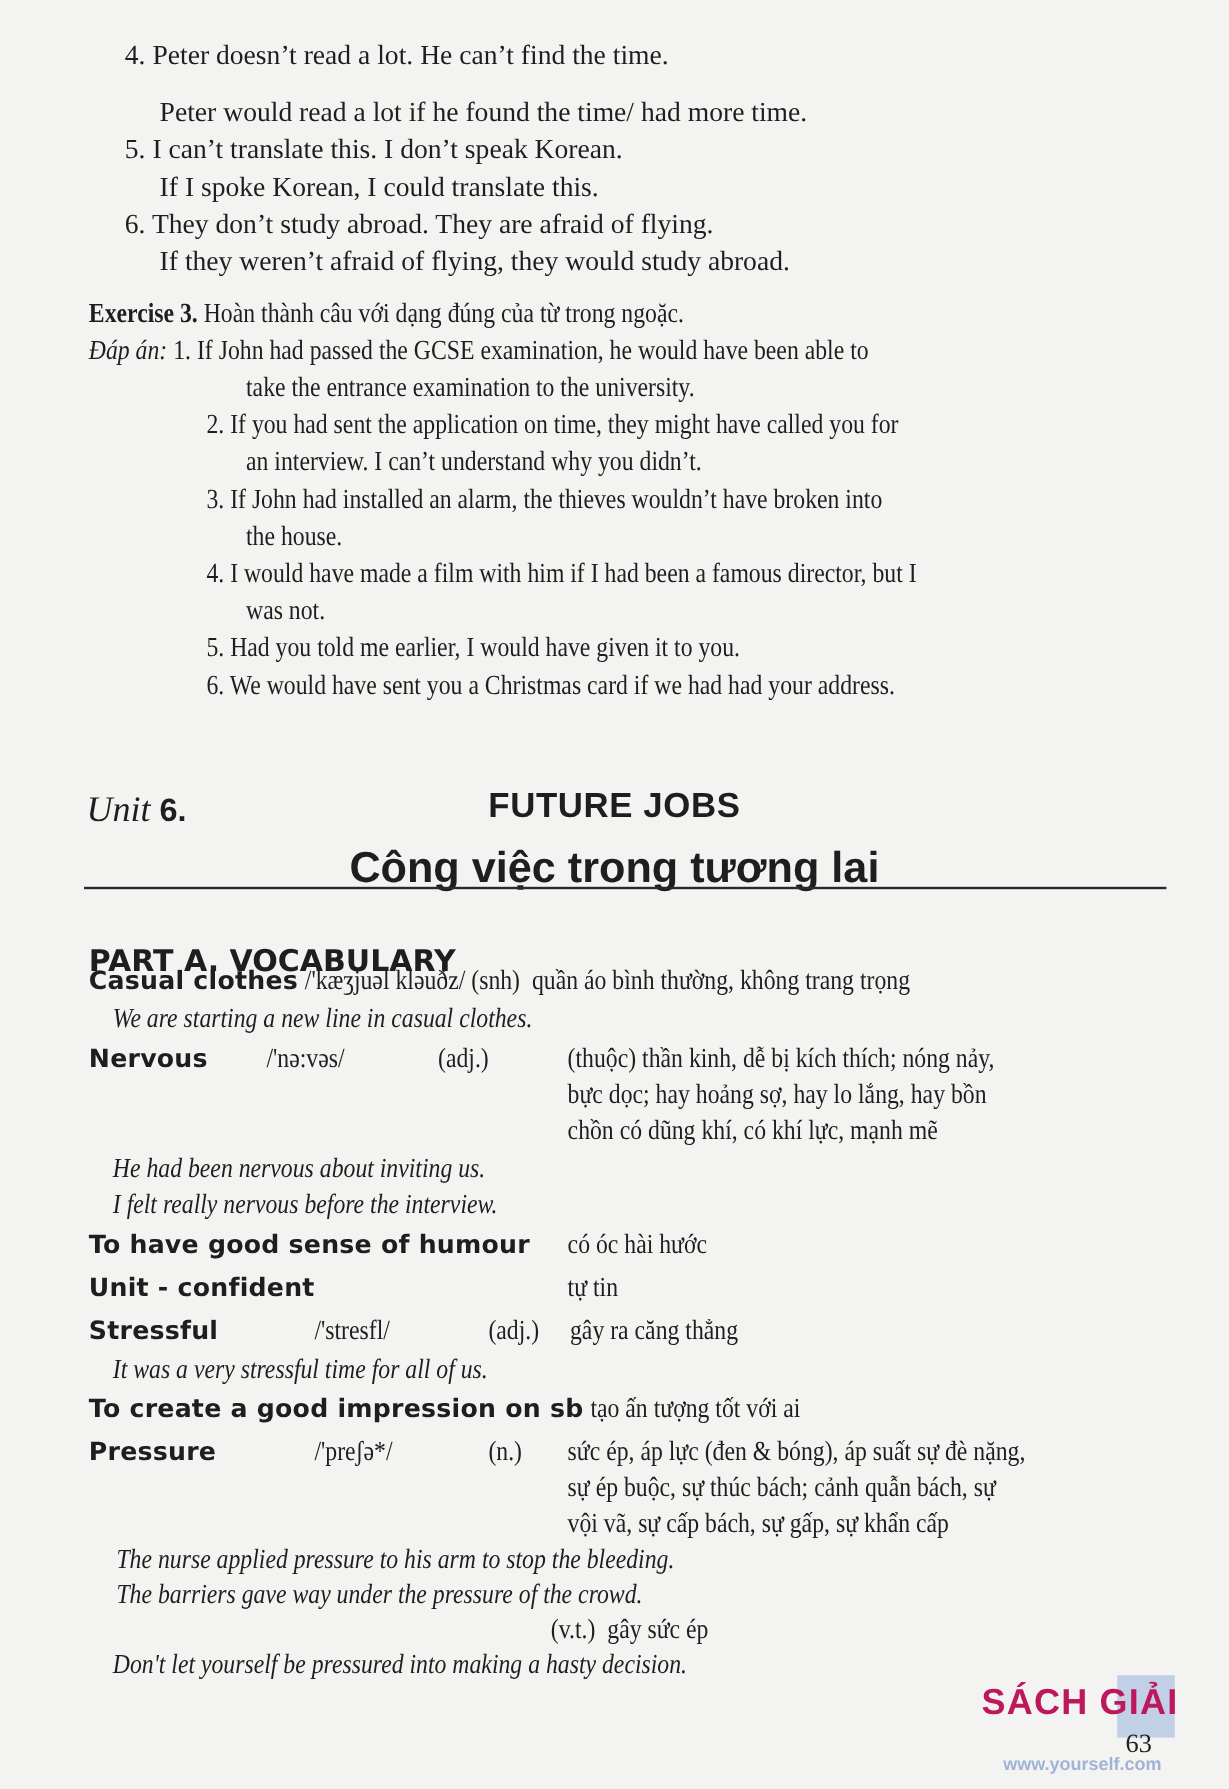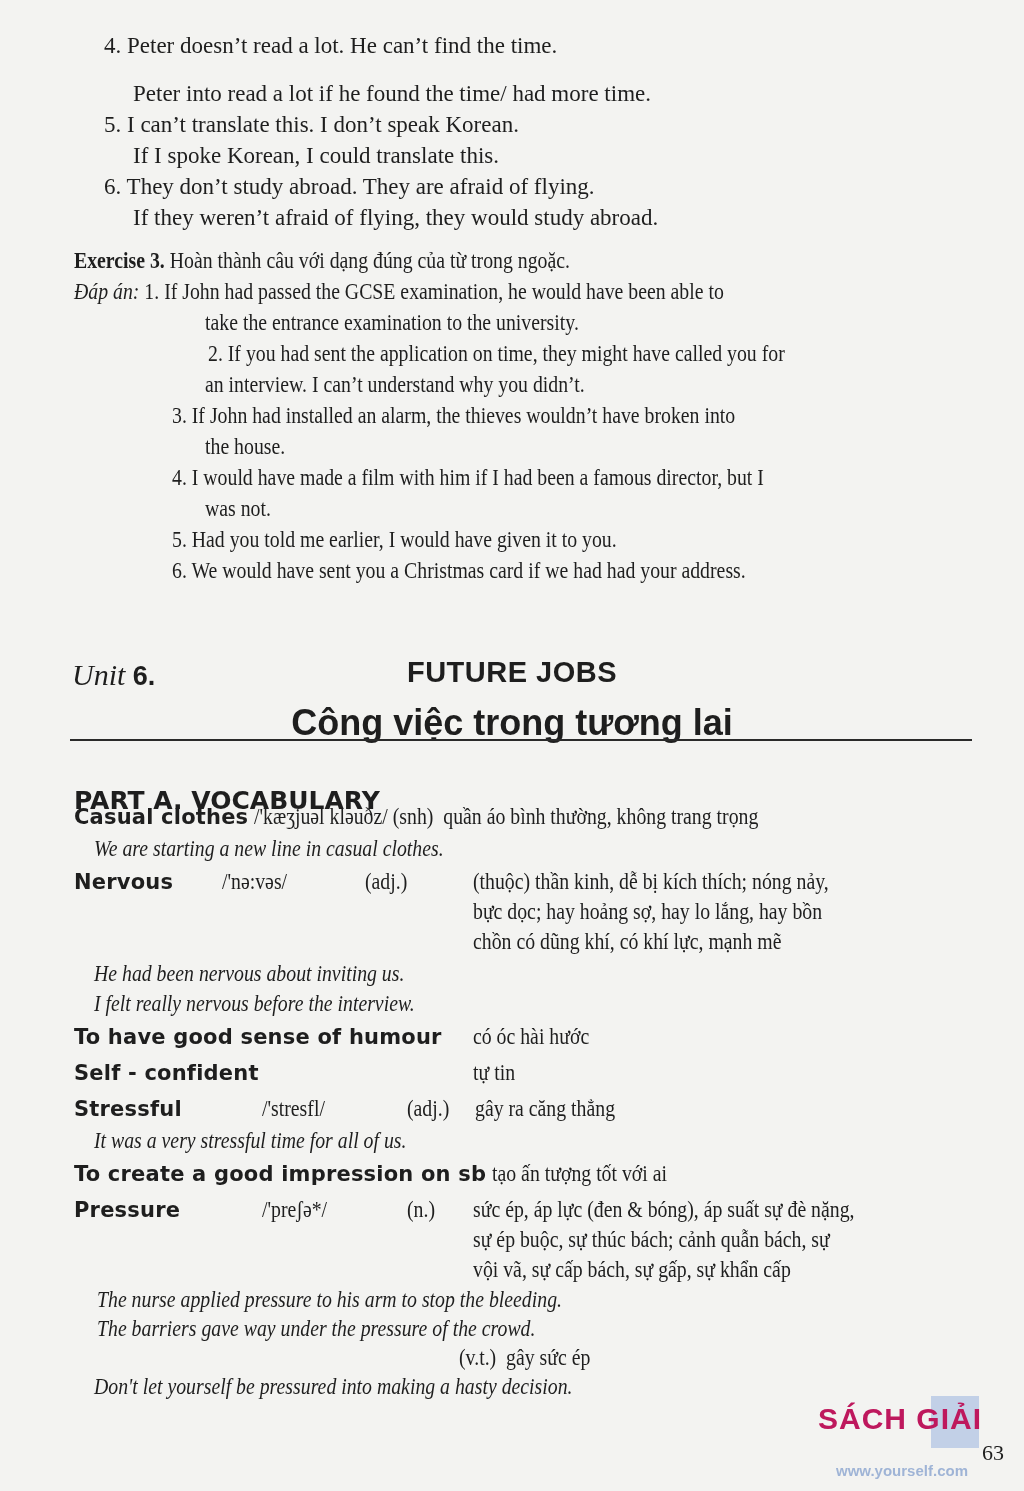--- a/index.html
+++ b/index.html
@@ -18,38 +18,38 @@
   .unit-label { position:absolute; left:72px; top:658px; font-family:"Liberation Serif", serif; font-style:italic; font-size:30px; }
   .unit-label b { font-family:"Liberation Sans", sans-serif; font-style:normal; font-size:27px; }
   .title-en { position:absolute; left:0; width:1024px; text-align:center; top:656px; font-family:"Liberation Sans", sans-serif; font-weight:bold; font-size:29px; letter-spacing:0.5px; }
   .title-vi { position:absolute; left:0; width:1024px; text-align:center; top:702px; font-family:"Liberation Sans", sans-serif; font-weight:bold; font-size:36px; }
   .rule { position:absolute; left:70px; top:739px; width:902px; height:2px; background:#2a2a2a; }
   .part { position:absolute; left:74px; top:766px; font-family:"DejaVu Sans", sans-serif; font-weight:bold; font-size:25px;margin-top:20px; }
   .watermark { position:absolute; left:818px; top:1398px; width:206px; height:60px; }
   .wm-text { position:absolute; left:0; top:4px; font-family:Liberation Sans, sans-serif; font-weight:bold; font-size:30px; color:#be185d; letter-spacing:1px; }
   .wm-box { position:absolute; left:113px; top:-2px; width:48px; height:52px; background:#c2d0e7; }
   .wm-url { position:absolute; left:836px; top:1462px; font-family:"Liberation Sans", sans-serif; font-weight:bold; font-size:15px; color:#9fb4d6; }
-  .page-num { position:absolute; left:938px; top:1440px; font-family:"Liberation Serif", serif; font-size:22px; color:#1e1e1e;margin-left:44px; }
+  .page-num { position:absolute; left:938px; top:1440px; font-family:"Liberation Serif", serif; font-size:22px; color:#1e1e1e; }
 </style>
 </head>
 <body>
 
 <div class="page">
 
   <div class="line" style="left:104px; top:31px;"><span>4.</span> <span>Peter doesn’t read a lot. He can’t find the time.</span></div>
-  <div class="line" style="left:133px; top:79px;">Peter into read a lot if he found the time/ had more time.</div>
+  <div class="line" style="left:133px; top:79px;">Peter would read a lot if he found the time/ had more time.</div>
   <div class="line" style="left:104px; top:110px;"><span>5.</span> <span>I can’t translate this. I don’t speak Korean.</span></div>
   <div class="line" style="left:133px; top:141px;">If I spoke Korean, I could translate this.</div>
   <div class="line" style="left:104px; top:172px;"><span>6.</span> <span>They don’t study abroad. They are afraid of flying.</span></div>
   <div class="line" style="left:133px; top:203px;">If they weren’t afraid of flying, they would study abroad.</div>
 
   <div class="line" style="left:74px; top:246px;"><span class="cond"><b>Exercise 3.</b> <span>Hoàn thành câu với dạng đúng của từ trong ngoặc.</span></span></div>
   <div class="line" style="left:74px; top:277px;"><span class="cond"><i>Đáp án</i><i>:</i> <span>1. If John had passed the GCSE examination, he would have been able to</span></span></div>
   <div class="line" style="left:205px; top:308px;"><span class="cond">take the entrance examination  to the university.</span></div>
-  <div class="line" style="left:172px; top:339px;margin-left:36px;"><span class="cond">2. If you had sent the application on time, they might have called you for</span></div>
+  <div class="line" style="left:172px; top:339px;"><span class="cond">2. If you had sent the application on time, they might have called you for</span></div>
   <div class="line" style="left:205px; top:370px;"><span class="cond">an interview. I can’t understand why you didn’t.</span></div>
   <div class="line" style="left:172px; top:401px;"><span class="cond">3. If John had installed an alarm, the thieves wouldn’t have broken into</span></div>
   <div class="line" style="left:205px; top:432px;"><span class="cond">the house.</span></div>
   <div class="line" style="left:172px; top:463px;"><span class="cond">4. I would have made a film with him if I had been a famous director, but I</span></div>
   <div class="line" style="left:205px; top:494px;"><span class="cond">was not.</span></div>
   <div class="line" style="left:172px; top:525px;"><span class="cond">5. Had you told me earlier, I would have given it to you.</span></div>
   <div class="line" style="left:172px; top:556px;"><span class="cond">6. We would have sent you a Christmas card if we had had your address.</span></div>
 
   <div class="unit-label"><span>Unit</span> <b>6.</b></div>
   <div class="title-en">FUTURE JOBS</div>
@@ -74,21 +74,21 @@
   <div class="line" style="left:473px; top:927px;"><span class="cond">chồn có dũng khí, có khí  lực, mạnh mẽ</span></div>
   <div class="line ital" style="left:94px; top:959px;"><span class="cond">He had been nervous about inviting us.</span></div>
   <div class="line ital" style="left:94px; top:989px;"><span class="cond">I felt really nervous before the interview.</span></div>
 
   <div class="line" style="left:74px; top:1022px;">
     <span class="headword">To have good sense of humour</span>
   </div>
   <div class="line" style="left:473px; top:1022px;"><span class="cond">có óc hài hước</span></div>
 
   <div class="line" style="left:74px; top:1058px;">
-    <span class="headword">Self - confident</span>
+    <span class="headword">Unit - confident</span>
   </div>
   <div class="line" style="left:473px; top:1058px;"><span class="cond">tự tin</span></div>
 
   <div class="line" style="left:74px; top:1094px;">
     <span class="headword">Stressful</span>
   </div>
   <div class="line" style="left:262px; top:1094px;"><span class="cond">/'stresfl/</span></div>
   <div class="line" style="left:407px; top:1094px;"><span class="cond">(adj.)</span></div>
   <div class="line" style="left:475px; top:1094px;"><span class="cond">gây ra căng thẳng</span></div>
   <div class="line ital" style="left:94px; top:1126px;"><span class="cond">It was a very stressful time for all of us.</span></div>

